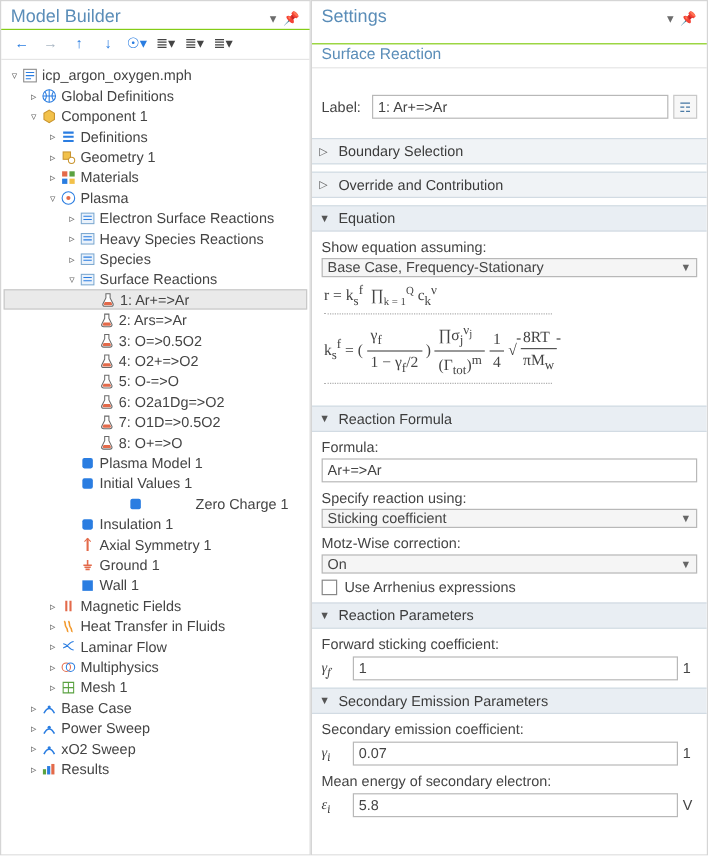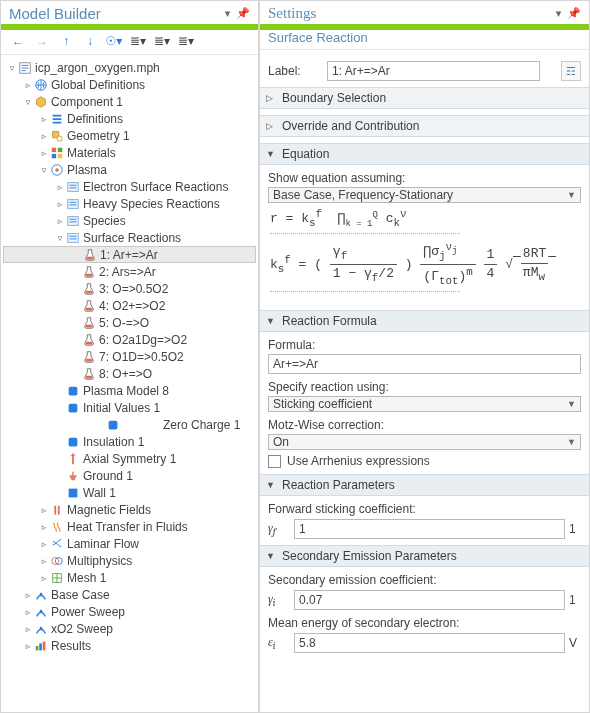--- a/index.html
+++ b/index.html
@@ -18,31 +18,31 @@
     border: 1px solid #d5d5d5;
     display: flex;
     flex-direction: column;
     background: #fff;
   }
   .panel-left { width: 259px; }
   .panel-right { flex: 1; }
 
   .panel-title {
     display: flex;
-    align-items: center;
+    align-items: flex-end;
     padding: 4px 8px 2px 8px;
-    border-bottom: 6px solid #84cc16;
+    border-bottom: 1px solid #84cc16;
     gap: 47px;
   }
   .panel-title .title-text {
     font-size: 15px;
     color: #5a8db8;
     flex: 1;
   }
-  .panel-right .panel-title { padding-bottom: 2px; font-family: Liberation Serif, serif; }
+  .panel-right .panel-title { padding-bottom: 14px; }
   .panel-right .subtitle-row {
     padding: 0 8px 4px 8px;
     color: #5a8db8;
     font-size: 13px;
     border-bottom: 1px solid #e5e5e5;
   }
   .pin-icons {
     display:flex; gap:6px; align-items:center;
     color:#6c6c6c; font-size:11px;
   }
@@ -87,21 +87,21 @@
     border:1px solid #c9c9c9;
     height:17px;
   }
 
   
   .settings-body {
     flex:1;
     overflow:auto;
     padding: 6px 8px 10px 8px;
   }
-  .row { display:flex; align-items:center; margin:5px 0; gap:21px;}
+  .row { display:flex; align-items:center; margin:16px 0; gap:4px;}
   .row .lbl { width:38px; }
   .field-label { margin: 6px 0 2px 0; }
   .text-input {
     flex:1;
     border:1px solid #b8b8b8;
     height:20px;
     padding: 2px 4px;
     font-size:12px;
     font-family:inherit;
     color:#444;
@@ -128,21 +128,21 @@
     padding:3px 6px;
     margin: 6px -8px 4px -8px;
     display:flex;align-items:center;gap:6px;
     font-size:12px;
     color:#3c3c3c;
   }
   .section-header .caret { color:#555; font-size:9px; width:10px; }
   .section-header.collapsed { background:#f0f3f6; }
   .equation-box {
     padding: 4px 2px 6px 2px;
-    font-family: Liberation Mono, monospace;
+    font-family: Liberation Serif, serif;
     font-size: 13px;
     line-height:1.4;
   }
   .equation-box .dot-rule {
     border-top:1px dotted #b0b0b0;
     margin: 2px 0 6px 0;
     width: 190px;
   }
   .num-row {
     display:flex;align-items:center;gap:4px;margin:3px 0;
@@ -368,21 +368,21 @@
         </span>
         <span class="node-label">8: O+=&gt;O</span>
       </div>
       <div class="tree-item" style="padding-left: 52px;">
         <span class="caret"></span>
         <span class="node-icon">
           <svg class="ic" viewBox="0 0 16 16">
             <rect x="3" y="3" width="10" height="10" rx="2" fill="#2a7de1"></rect>
           </svg>
         </span>
-        <span class="node-label">Plasma Model 8</span>
+        <span class="node-label">Plasma Model 1</span>
       </div>
       <div class="tree-item" style="padding-left: 52px;">
         <span class="caret"></span>
         <span class="node-icon">
           <svg class="ic" viewBox="0 0 16 16">
             <rect x="3" y="3" width="10" height="10" rx="2" fill="#2a7de1"></rect>
           </svg>
         </span>
         <span class="node-label">Initial Values 1</span>
       </div>

